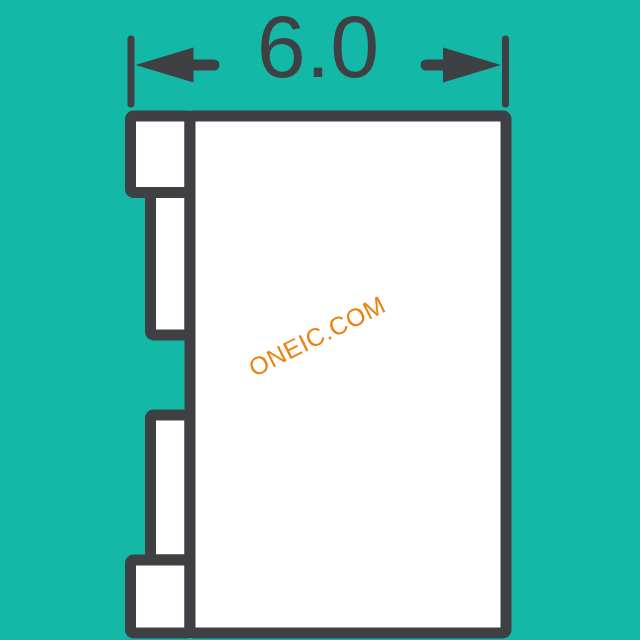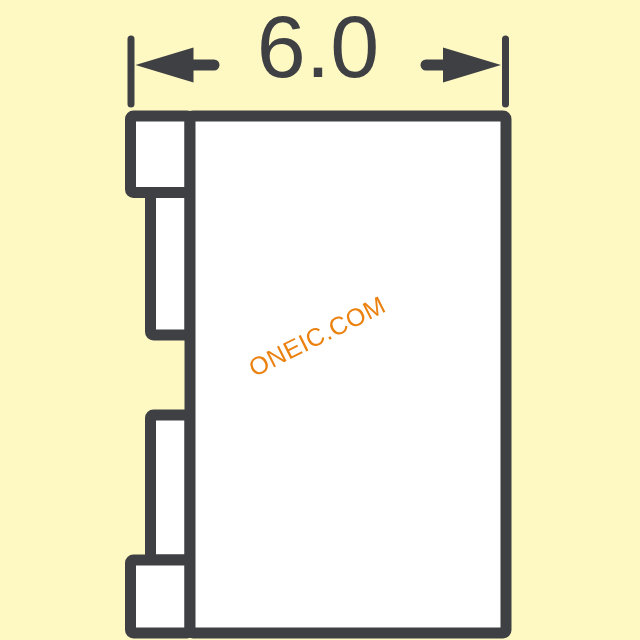--- a/index.html
+++ b/index.html
@@ -4,21 +4,21 @@
 <style>
   html, body {
     margin: 0;
     padding: 0;
     background: #ffffff;
   }
   .stage {
     position: relative;
     width: 640px;
     height: 640px;
-    background: #fef9c3;
+    background: #14b8a6;
     overflow: hidden;
     font-family: "Liberation Sans", sans-serif;
   }
   svg { display: block; }
 
   
   .outline-shape {
     fill: #ffffff;
     stroke: #3F4044;
     stroke-width: 11;

